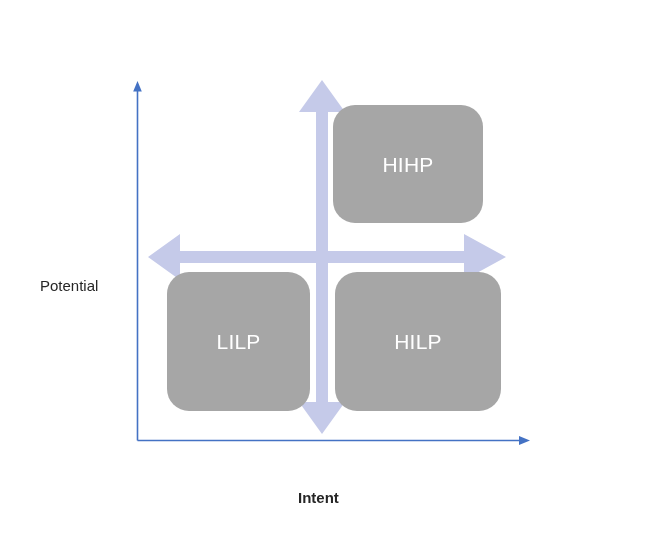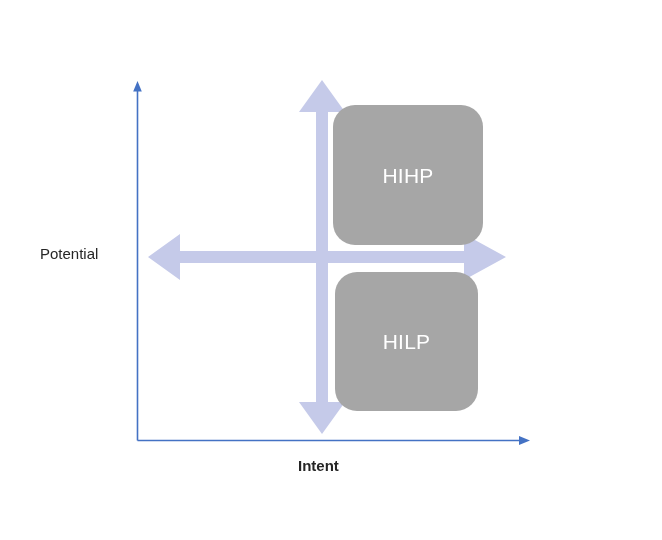--- a/index.html
+++ b/index.html
@@ -44,32 +44,33 @@
   .quad-label {
     color: #ffffff;
     font-size: 21px;
     font-family: "Liberation Sans", sans-serif;
     letter-spacing: 0.2px;
     line-height: 1;
     user-select: none;
   }
 
   #box-lihp { left: 165px; top: 105px;  width: 147px; height: 138px; }
-  #box-hihp { left: 333px; top: 105px;  width: 150px; height: 140px; }
+  #box-hihp { left: 333px; top: 105px;  width: 150px; height: 118px; }
   #box-lilp { left: 167px; top: 272px;  width: 143px; height: 139px; }
-  #box-hilp { left: 335px; top: 272px;  width: 143px; height: 139px; text-align: right; }
+  #box-hilp { left: 335px; top: 272px;  width: 166px; height: 139px; text-align: right; }
 
   
   .axis-caption {
     position: absolute;
     color: #262626;
     font-size: 15px;
     font-family: "Liberation Sans", sans-serif;
     white-space: nowrap;
     user-select: none;
+    margin-top: 32px;
   }
   #caption-potential { left: 40px;  top: 245px; }
   #caption-intent    { left: 298px; top: 457px; font-weight: bold; }
 </style>
 </head>
 <body>
 
 <div id="canvas">
 
   <svg class="svg-layer" viewBox="0 0 662 540" xmlns="http://www.w3.org/2000/svg">
@@ -98,20 +99,23 @@
               506,257
               464,280 464,263
               180,263 180,280"></polygon>
   </svg>
 
 
   <div class="quad-box" id="box-hihp">
     <span class="quad-label">HIHP</span>
   </div>
 
+  <div class="quad-box" id="box-lilp">
+    <span class="quad-label">LILP</span>
+  </div>
 
   <div class="quad-box" id="box-hilp">
     <span class="quad-label">HILP</span>
   </div>
 
   <div class="axis-caption" id="caption-potential">Potential</div>
 
   <div class="axis-caption" id="caption-intent">Intent</div>
 
 </div>

